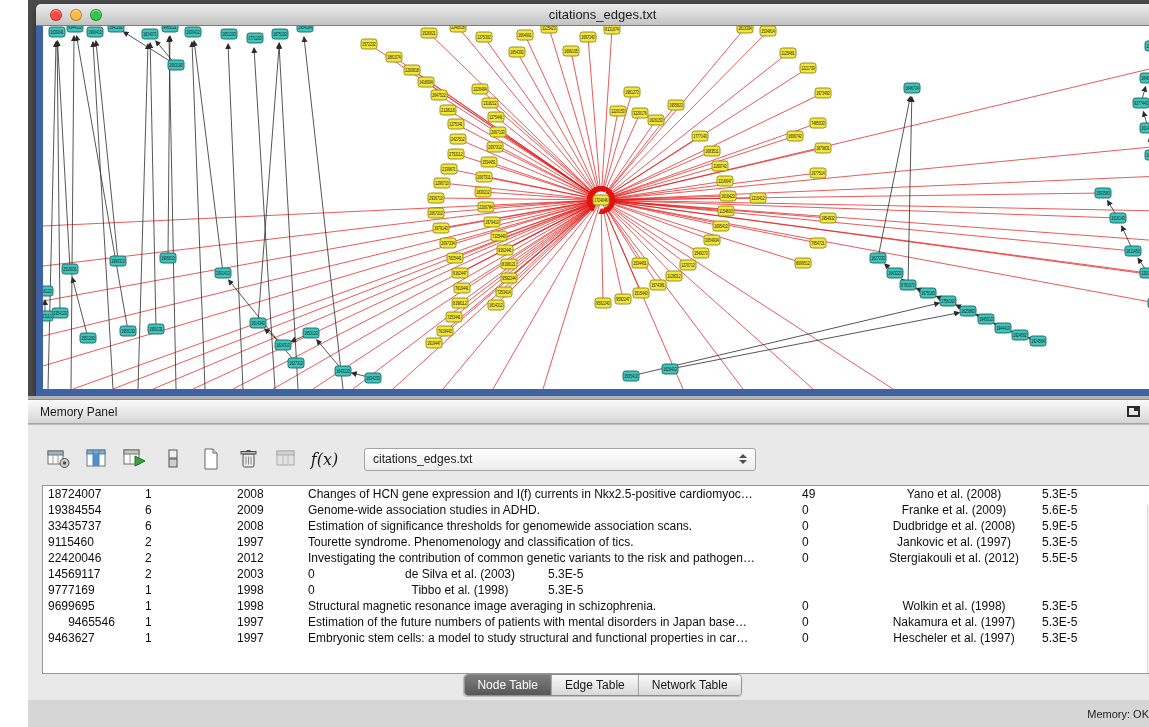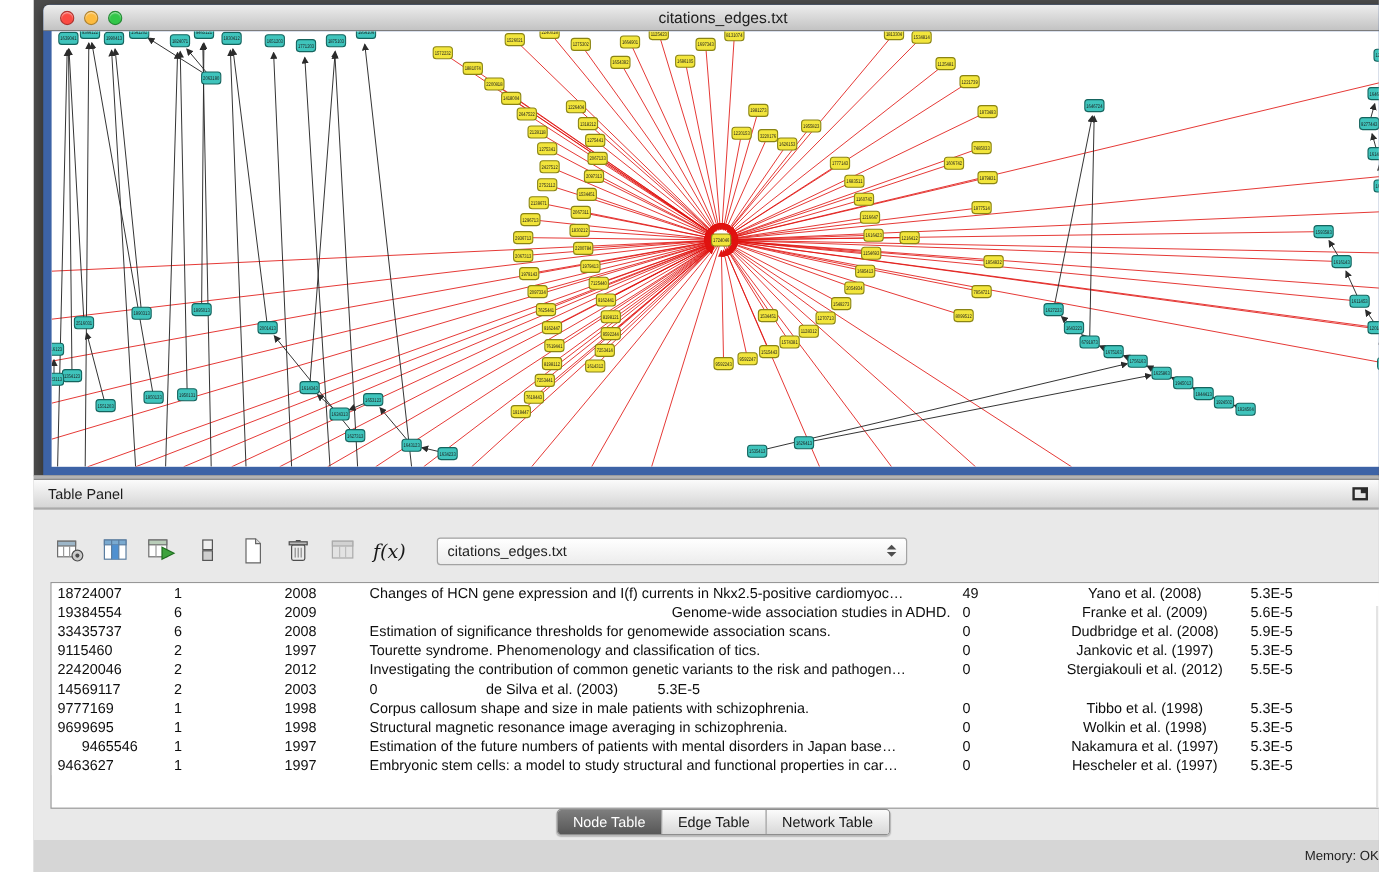--- a/index.html
+++ b/index.html
@@ -800,21 +800,21 @@
               <text x="627" y="344.6" text-anchor="middle" font-size="4.5" textLength="13.5" lengthAdjust="spacingAndGlyphs" fill="#1c1c1c">1626413</text>
             </g>
           </g>
         </svg>
     </div>
   </div>
 
   <div class="splitter"></div>
 
   <div class="panel-header">
-    <span class="ph-title">Table Panel</span>
+    <span class="ph-title">Memory Panel</span>
     <span class="ph-icons">
       <span class="float-icon"></span>
       <span class="close-x">✕</span>
     </span>
   </div>
 
   <div class="panel-body">
     <div class="toolbar">
       <span class="tbtn">
         <svg width="26" height="24">
@@ -891,21 +891,21 @@
             <div class="tcell" style="width: 71px; text-align: left;">2008</div>
             <div class="tcell" style="width: 494px; text-align: left;">Changes of HCN gene expression and I(f) currents in Nkx2.5-positive cardiomyoc…</div>
             <div class="tcell" style="width: 74px; text-align: left;">49</div>
             <div class="tcell" style="width: 166px; text-align: center;">Yano et al. (2008)</div>
             <div class="tcell" style="width: 88px; text-align: left;">5.3E-5</div>
           </div>
           <div class="trow">
             <div class="tcell" style="width: 97px; text-align: left;">19384554</div>
             <div class="tcell" style="width: 92px; text-align: left;">6</div>
             <div class="tcell" style="width: 71px; text-align: left;">2009</div>
-            <div class="tcell" style="width: 494px; text-align: right;">Genome-wide association studies in ADHD.</div>
+            <div class="tcell" style="width: 494px; text-align: left;">Genome-wide association studies in ADHD.</div>
             <div class="tcell" style="width: 74px; text-align: left;">0</div>
             <div class="tcell" style="width: 166px; text-align: center;">Franke et al. (2009)</div>
             <div class="tcell" style="width: 88px; text-align: left;">5.6E-5</div>
           </div>
           <div class="trow">
             <div class="tcell" style="width: 97px; text-align: left;">33435737</div>
             <div class="tcell" style="width: 92px; text-align: left;">6</div>
             <div class="tcell" style="width: 71px; text-align: left;">2008</div>
             <div class="tcell" style="width: 494px; text-align: left;">Estimation of significance thresholds for genomewide association scans.</div>
             <div class="tcell" style="width: 74px; text-align: left;">0</div>
@@ -935,21 +935,20 @@
             <div class="tcell" style="width: 92px; text-align: left;">2</div>
             <div class="tcell" style="width: 71px; text-align: left;">2003</div>
             <div class="tcell" style="width: 74px; text-align: left;">0</div>
             <div class="tcell" style="width: 166px; text-align: center;">de Silva et al. (2003)</div>
             <div class="tcell" style="width: 88px; text-align: left;">5.3E-5</div>
           </div>
           <div class="trow">
             <div class="tcell" style="width: 97px; text-align: left;">9777169</div>
             <div class="tcell" style="width: 92px; text-align: left;">1</div>
             <div class="tcell" style="width: 71px; text-align: left;">1998</div>
-            <div class="tcell" style="width: 494px; text-align: left;">Corpus callosum shape and size in male patients with schizophrenia.</div>
             <div class="tcell" style="width: 74px; text-align: left;">0</div>
             <div class="tcell" style="width: 166px; text-align: center;">Tibbo et al. (1998)</div>
             <div class="tcell" style="width: 88px; text-align: left;">5.3E-5</div>
           </div>
           <div class="trow">
             <div class="tcell" style="width: 97px; text-align: left;">9699695</div>
             <div class="tcell" style="width: 92px; text-align: left;">1</div>
             <div class="tcell" style="width: 71px; text-align: left;">1998</div>
             <div class="tcell" style="width: 494px; text-align: left;">Structural magnetic resonance image averaging in schizophrenia.</div>
             <div class="tcell" style="width: 74px; text-align: left;">0</div>

